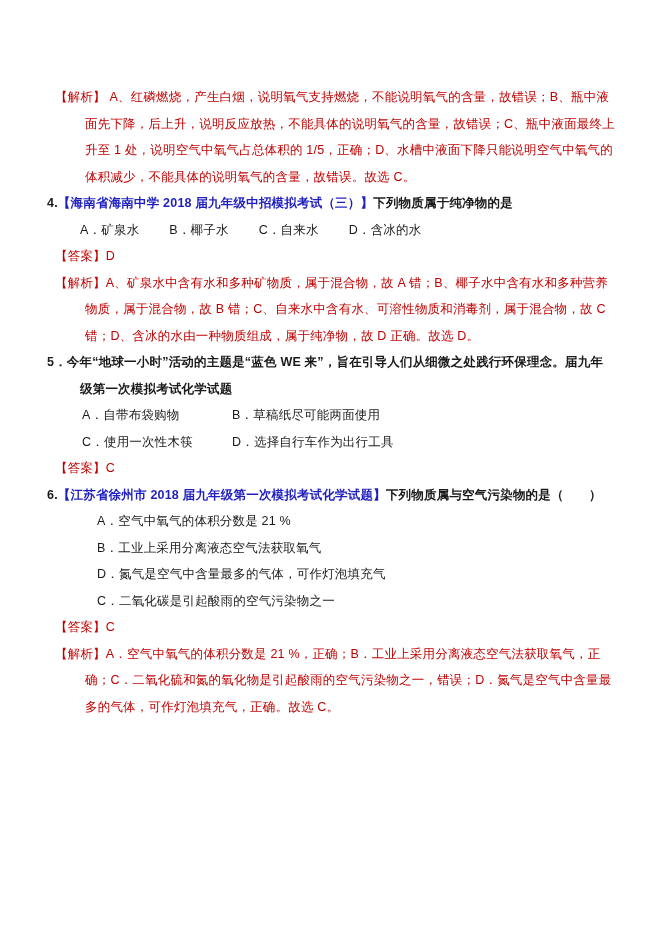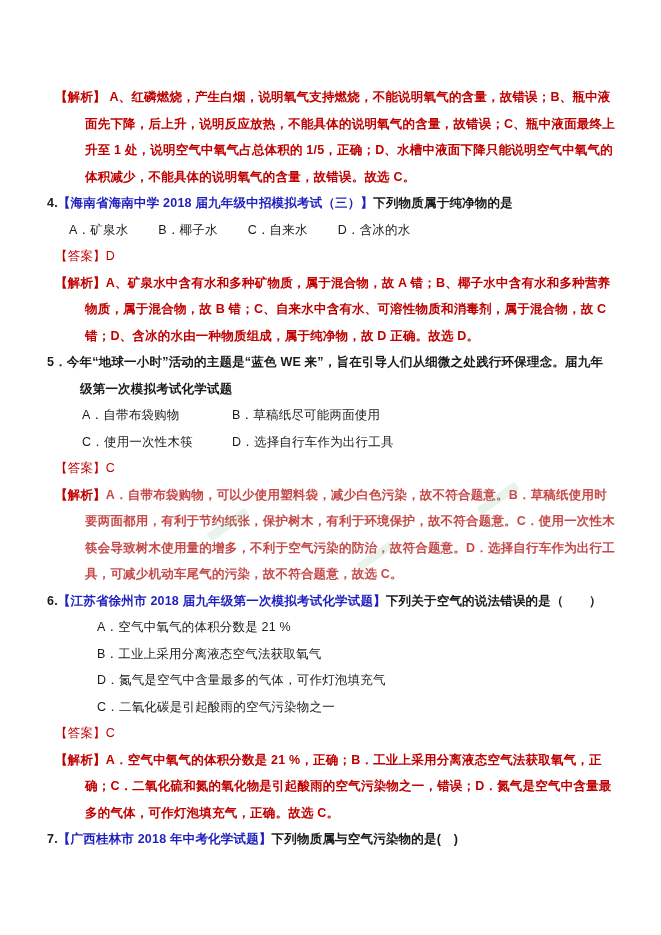--- a/index.html
+++ b/index.html
@@ -27,33 +27,32 @@
     font-size:12.5px;
     line-height:26.5px;
     letter-spacing:0.2px;
   }
   
   .analysis{
     color:var(--color-red,#c00000);
     margin-left:8px;
     padding-left:30px;
     text-indent:-30px;
-    font-weight:bold;
   }
   .answer{
     color:var(--color-red,#c00000);
     margin-left:8px;
   }
   .question{
     padding-left:33px;
     text-indent:-33px;
     font-weight:bold;
   }
   .src{color:var(--color-blue,#1f1fc0);}
-  .opts-row{margin-left:22px;}
+  .opts-row{margin-left:33px;}
   .opts-row .opt{display:inline-block;margin-right:30px;}
   .opts-grid{
     display:grid;
     grid-template-columns:150px auto;
     margin-left:35px;
   }
   .opt-line{margin-left:50px;}
   .soft-body{color:var(--color-soft_red,#c64a4a);}
   .rel{position:relative;}
   .wm{
@@ -82,25 +81,23 @@
   <p class="line analysis"><span>【解析】</span><span>A、矿泉水中含有水和多种矿物质，属于混合物，故 A 错；B、椰子水中含有水和多种营养物质，属于混合物，故 B 错；C、自来水中含有水、可溶性物质和消毒剂，属于混合物，故 C 错；D、含冰的水由一种物质组成，属于纯净物，故 D 正确。故选 D。</span></p>
 
   <p class="line question"><span>5．</span><span>今年“地球一小时”活动的主题是“蓝色 WE 来”，旨在引导人们从细微之处践行环保理念。届九年级第一次模拟考试化学试题</span></p>
   <div class="line opts-grid">
     <span>A．自带布袋购物</span>
     <span>B．草稿纸尽可能两面使用</span>
     <span>C．使用一次性木筷</span>
     <span>D．选择自行车作为出行工具</span>
   </div>
   <p class="line answer"><span>【答案】</span><span>C</span></p>
-  <p class="line analysis rel"><span class="wm wm1"></span><span class="wm wm2"></span><span class="wm wm3"></span><span>【解析】</span><span class="soft-body">A．自带布袋购物，可以少使用塑料袋，减少白色污染，故不符合题意。B．草稿纸使用时要两面都用，有利于节约纸张，保护树木，有利于环境保护，故不符合题意。C．使用一次性木筷会导致树木使用量的增多，不利于空气污染的防治，故符合题意。D．选择自行车作为出行工具，可减少机动车尾气的污染，故不符合题意，故选 C。</span></p>
 
-  <p class="line question"><span>6.</span><span class="src">【江苏省徐州市 2018 届九年级第一次模拟考试化学试题】</span><span>下列关于空气的说法错误的是（　　）</span></p>
+  <p class="line question"><span>6.</span><span class="src">【江苏省徐州市 2018 届九年级第一次模拟考试化学试题】</span><span>下列物质属与空气污染物的是（　　）</span></p>
   <p class="line opt-line">A．空气中氧气的体积分数是 21 %</p>
   <p class="line opt-line">B．工业上采用分离液态空气法获取氧气</p>
   <p class="line opt-line">D．氮气是空气中含量最多的气体，可作灯泡填充气</p>
   <p class="line opt-line">C．二氧化碳是引起酸雨的空气污染物之一</p>
   <p class="line answer"><span>【答案】</span><span>C</span></p>
   <p class="line analysis"><span>【解析】</span><span>A．空气中氧气的体积分数是 21 %，正确；B．工业上采用分离液态空气法获取氧气，正确；C．二氧化硫和氮的氧化物是引起酸雨的空气污染物之一，错误；D．氮气是空气中含量最多的气体，可作灯泡填充气，正确。故选 C。</span></p>
 
-  <p class="line question"><span>7.</span><span class="src">【广西桂林市 2018 年中考化学试题】</span><span>下列物质属与空气污染物的是(　)</span></p>
 
 </div>
 
 </body></html>

